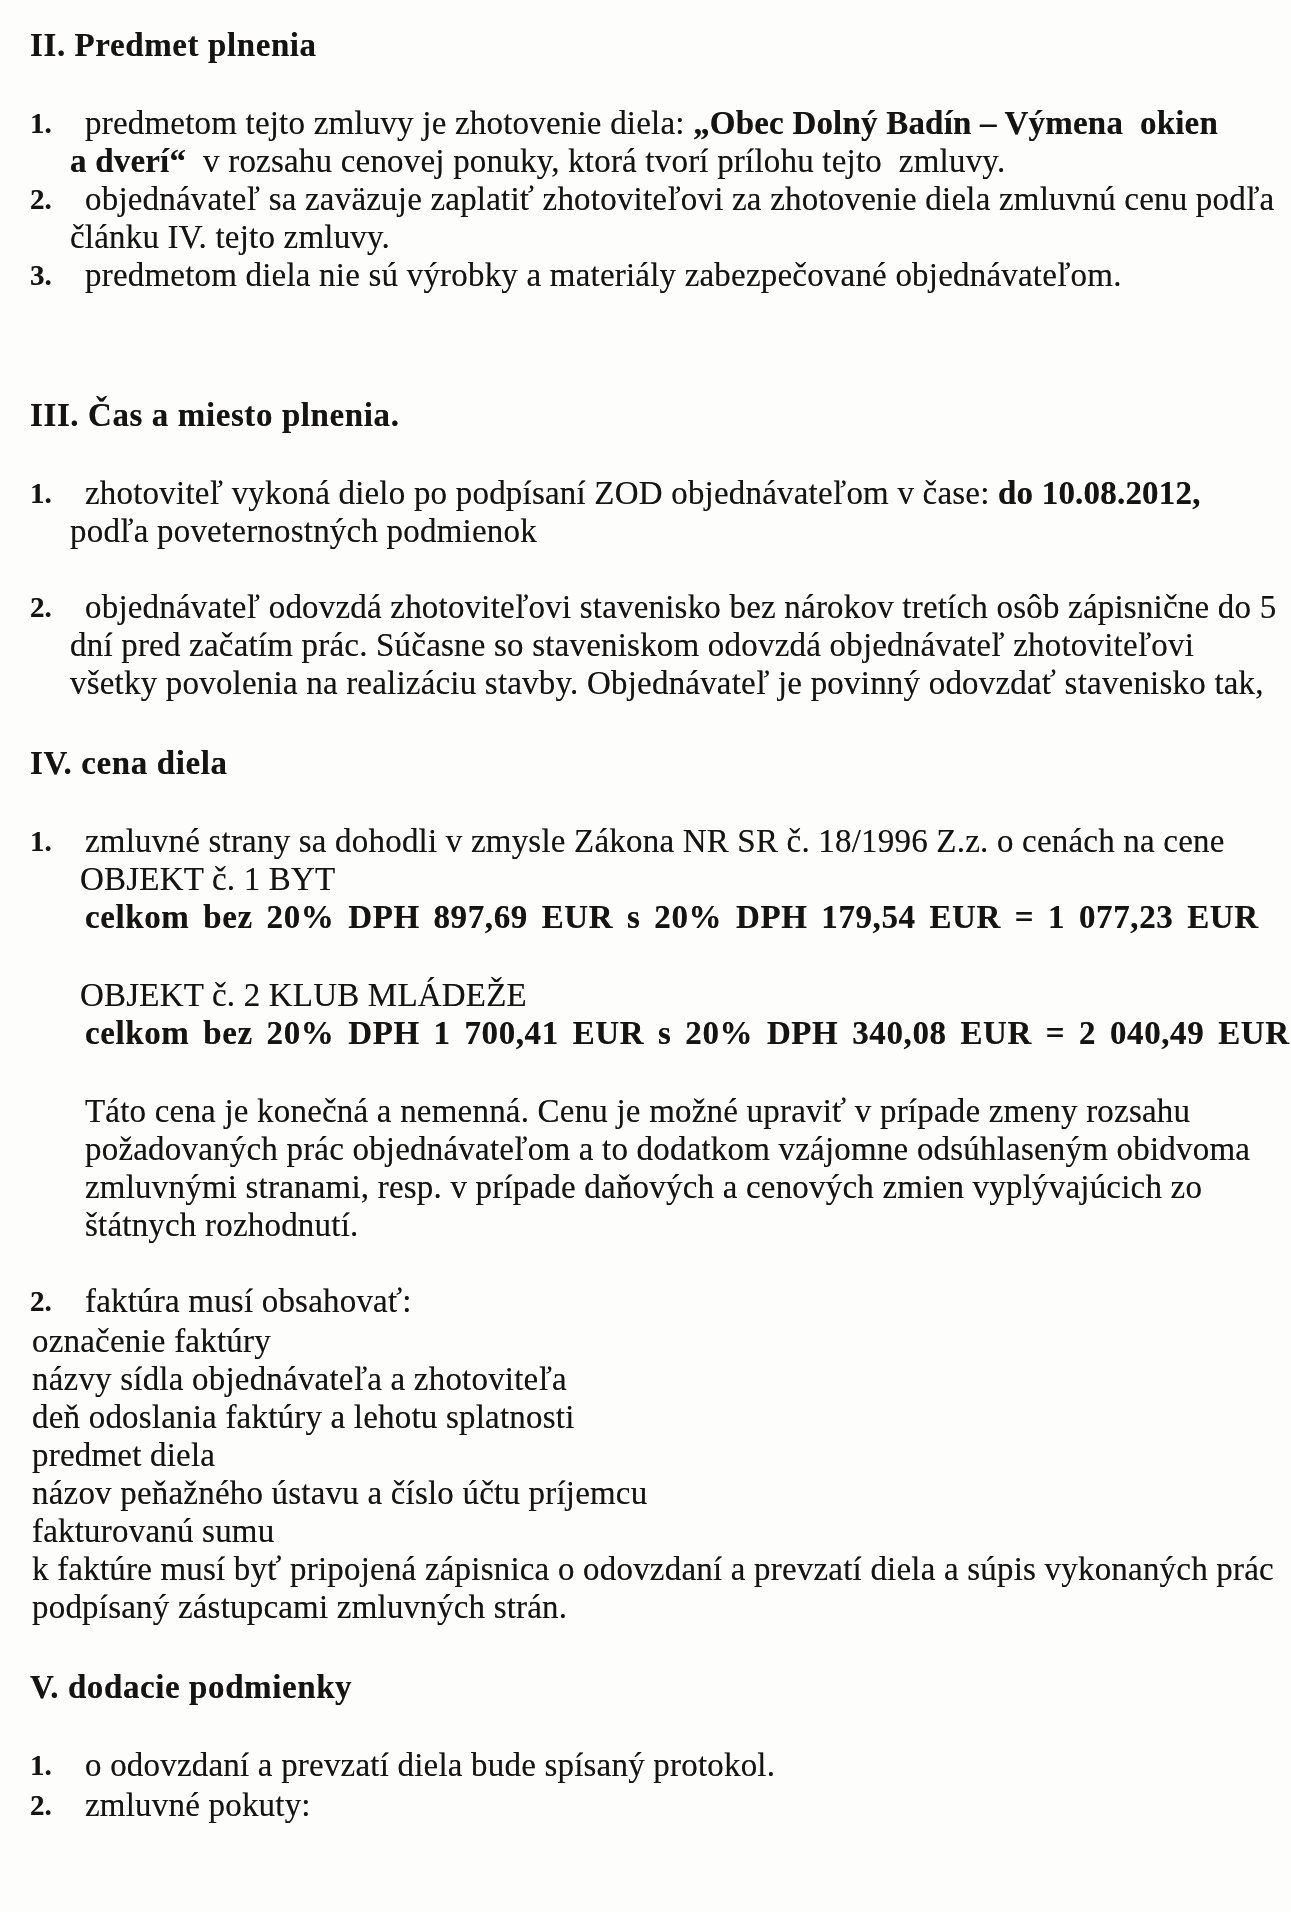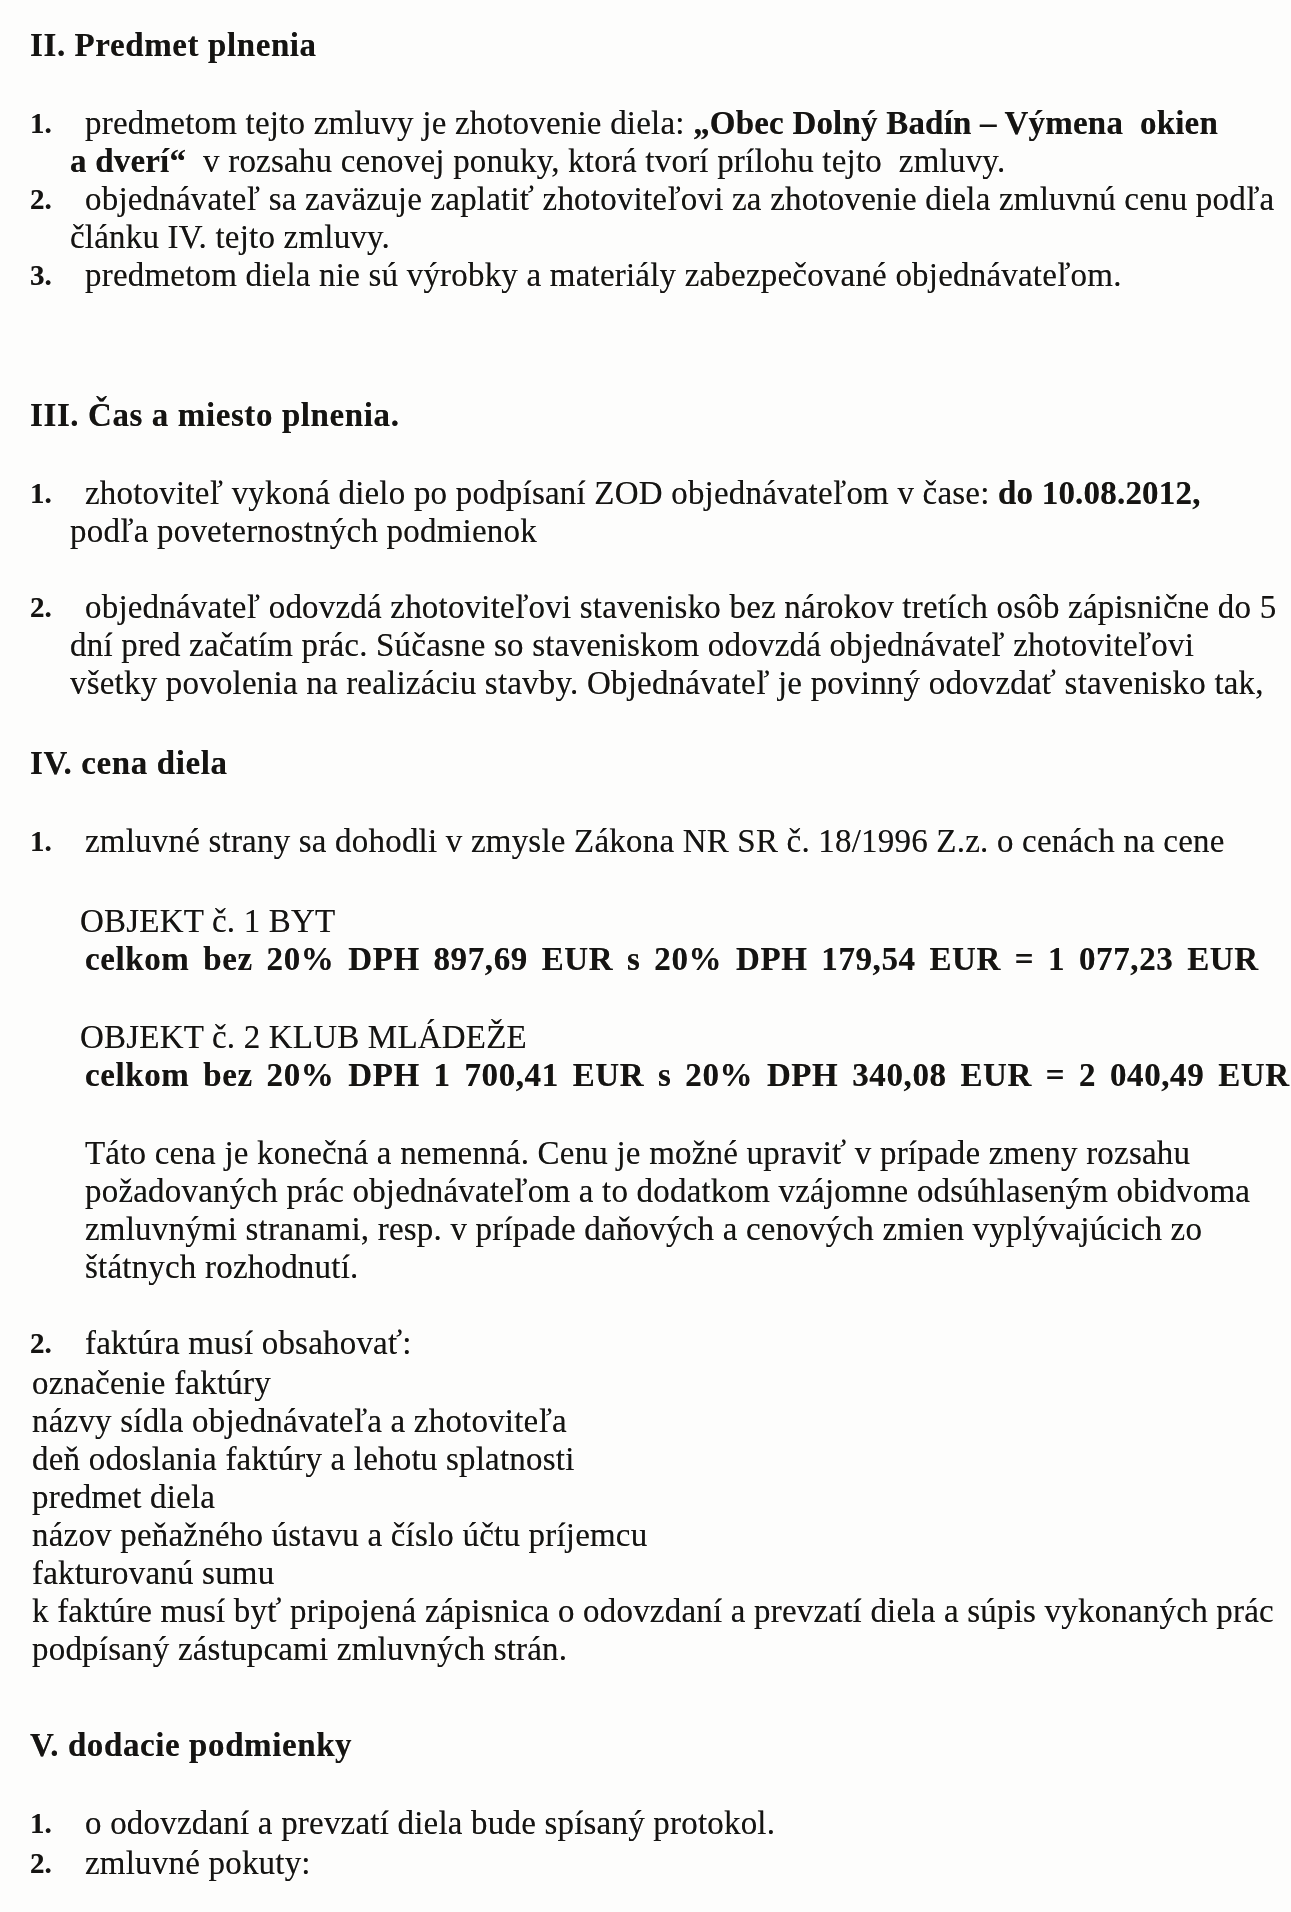--- a/index.html
+++ b/index.html
@@ -19,21 +19,21 @@
     font-size: 33px;
     font-weight: 700;
     line-height: 42px;
     margin: 0 0 38px 0;
     letter-spacing: 0.6px;
     white-space: pre;
   }
   .sec { margin: 0; }
   .sec-iii { margin-top: 100px; }
   .sec-iv  { margin-top: 40px; }
-  .sec-v   { margin-top: 56px; }
+  .sec-v   { margin-top: 40px; }
   .ln {
     font-size: 33px;
     line-height: 38px;
     white-space: pre;
     letter-spacing: 0.2px;
   }
   .b { font-weight: 700; }
   .item {
     position: relative;
     padding-left: 40px;
@@ -43,21 +43,21 @@
     left: 0;
     top: 0;
     font-size: 29px;
     line-height: 38px;
     font-weight: 700;
   }
   .item .first { text-indent: 15px; }
   .ind50 { margin-left: 50px; }
   .ind55 { margin-left: 55px; }
   .flush { margin-left: 2px; }
-  .gap42 { margin-top: 42px; }
+  .gap42 { }
   .gap40 { margin-top: 40px; }
   .gap38 { margin-top: 38px; }
   .gap6  { margin-top: 6px; }
   .gap2  { margin-top: 2px; }
   .price {
     letter-spacing: 0.6px;
     word-spacing: 5px;
   }
 </style>
 </head>

